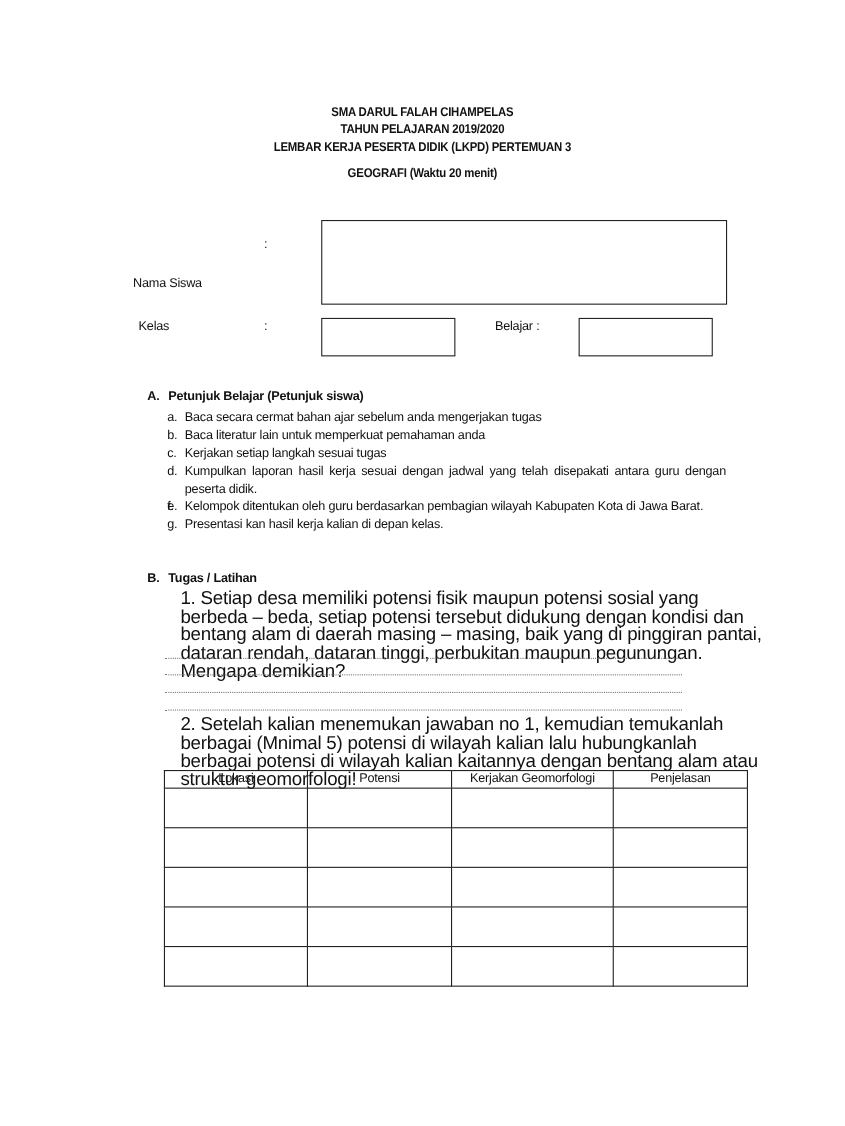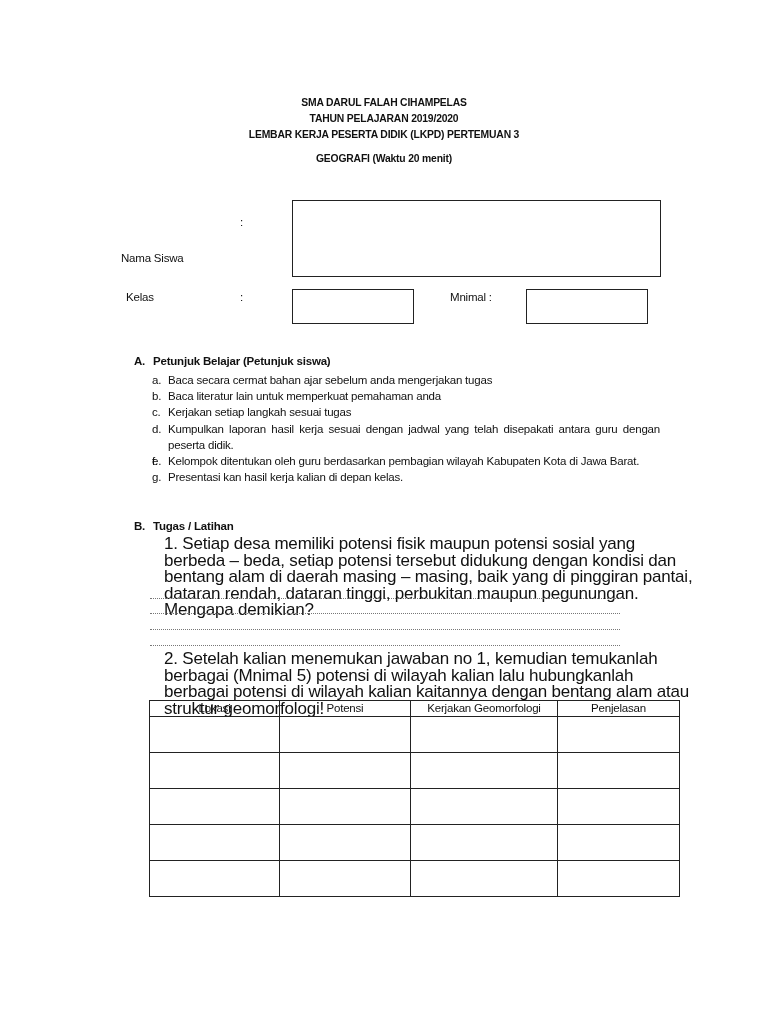--- a/index.html
+++ b/index.html
@@ -136,21 +136,21 @@
   <div class="box" style="left:292px; top:200px; width:369px; height:77px;">
     <span></span>
   </div>
 
   <div class="abs label" style="left:126px; top:291px;">Kelas</div>
   <div class="abs label" style="left:240px; top:291px;">:</div>
   <div class="box" style="left:292px; top:289px; width:122px; height:35px;">
     <span></span>
   </div>
 
-  <div class="abs label" style="left:450px; top:291px;">Mnimal :</div>
+  <div class="abs label" style="left:450px; top:291px;">Belajar :</div>
   <div class="box" style="left:526px; top:289px; width:122px; height:35px;">
     <span></span>
   </div>
 
   <div class="section-title" style="left:126px; top:355px;">
     <span class="letter">A.</span><span>Petunjuk Belajar (Petunjuk siswa)</span>
   </div>
 
   <ul class="list">
     <li><span class="mark">a.</span><span class="txt">Baca secara cermat bahan ajar sebelum anda  mengerjakan tugas</span></li>

